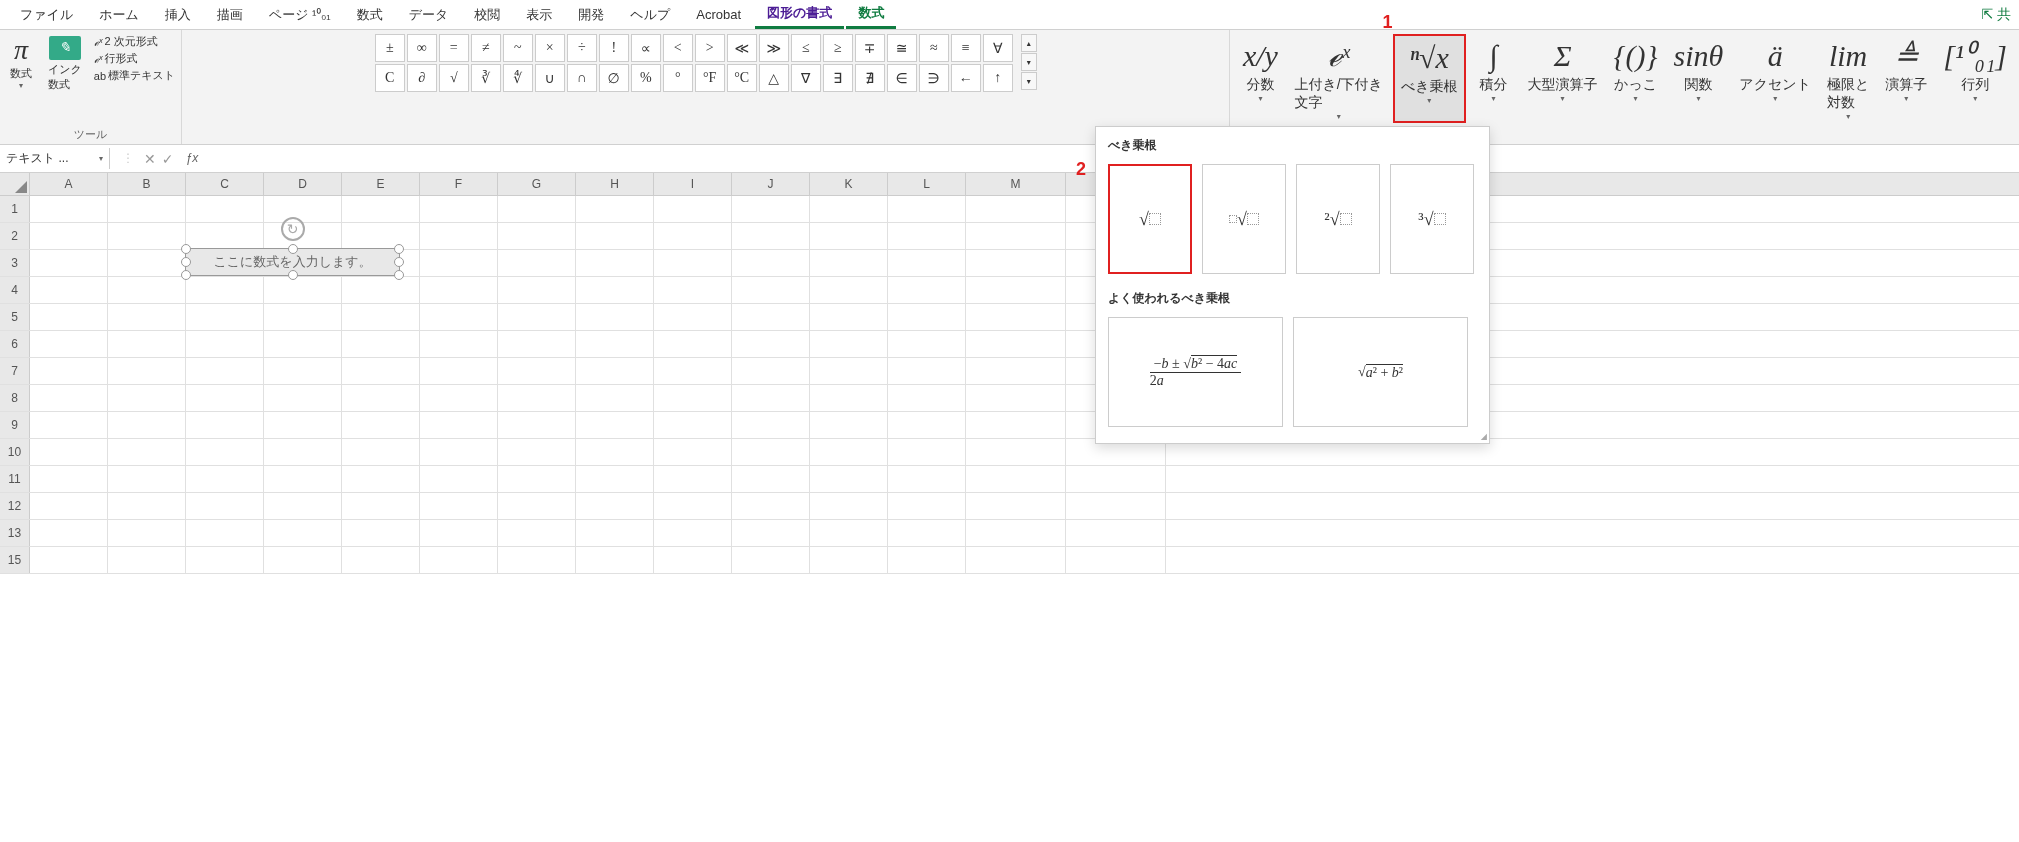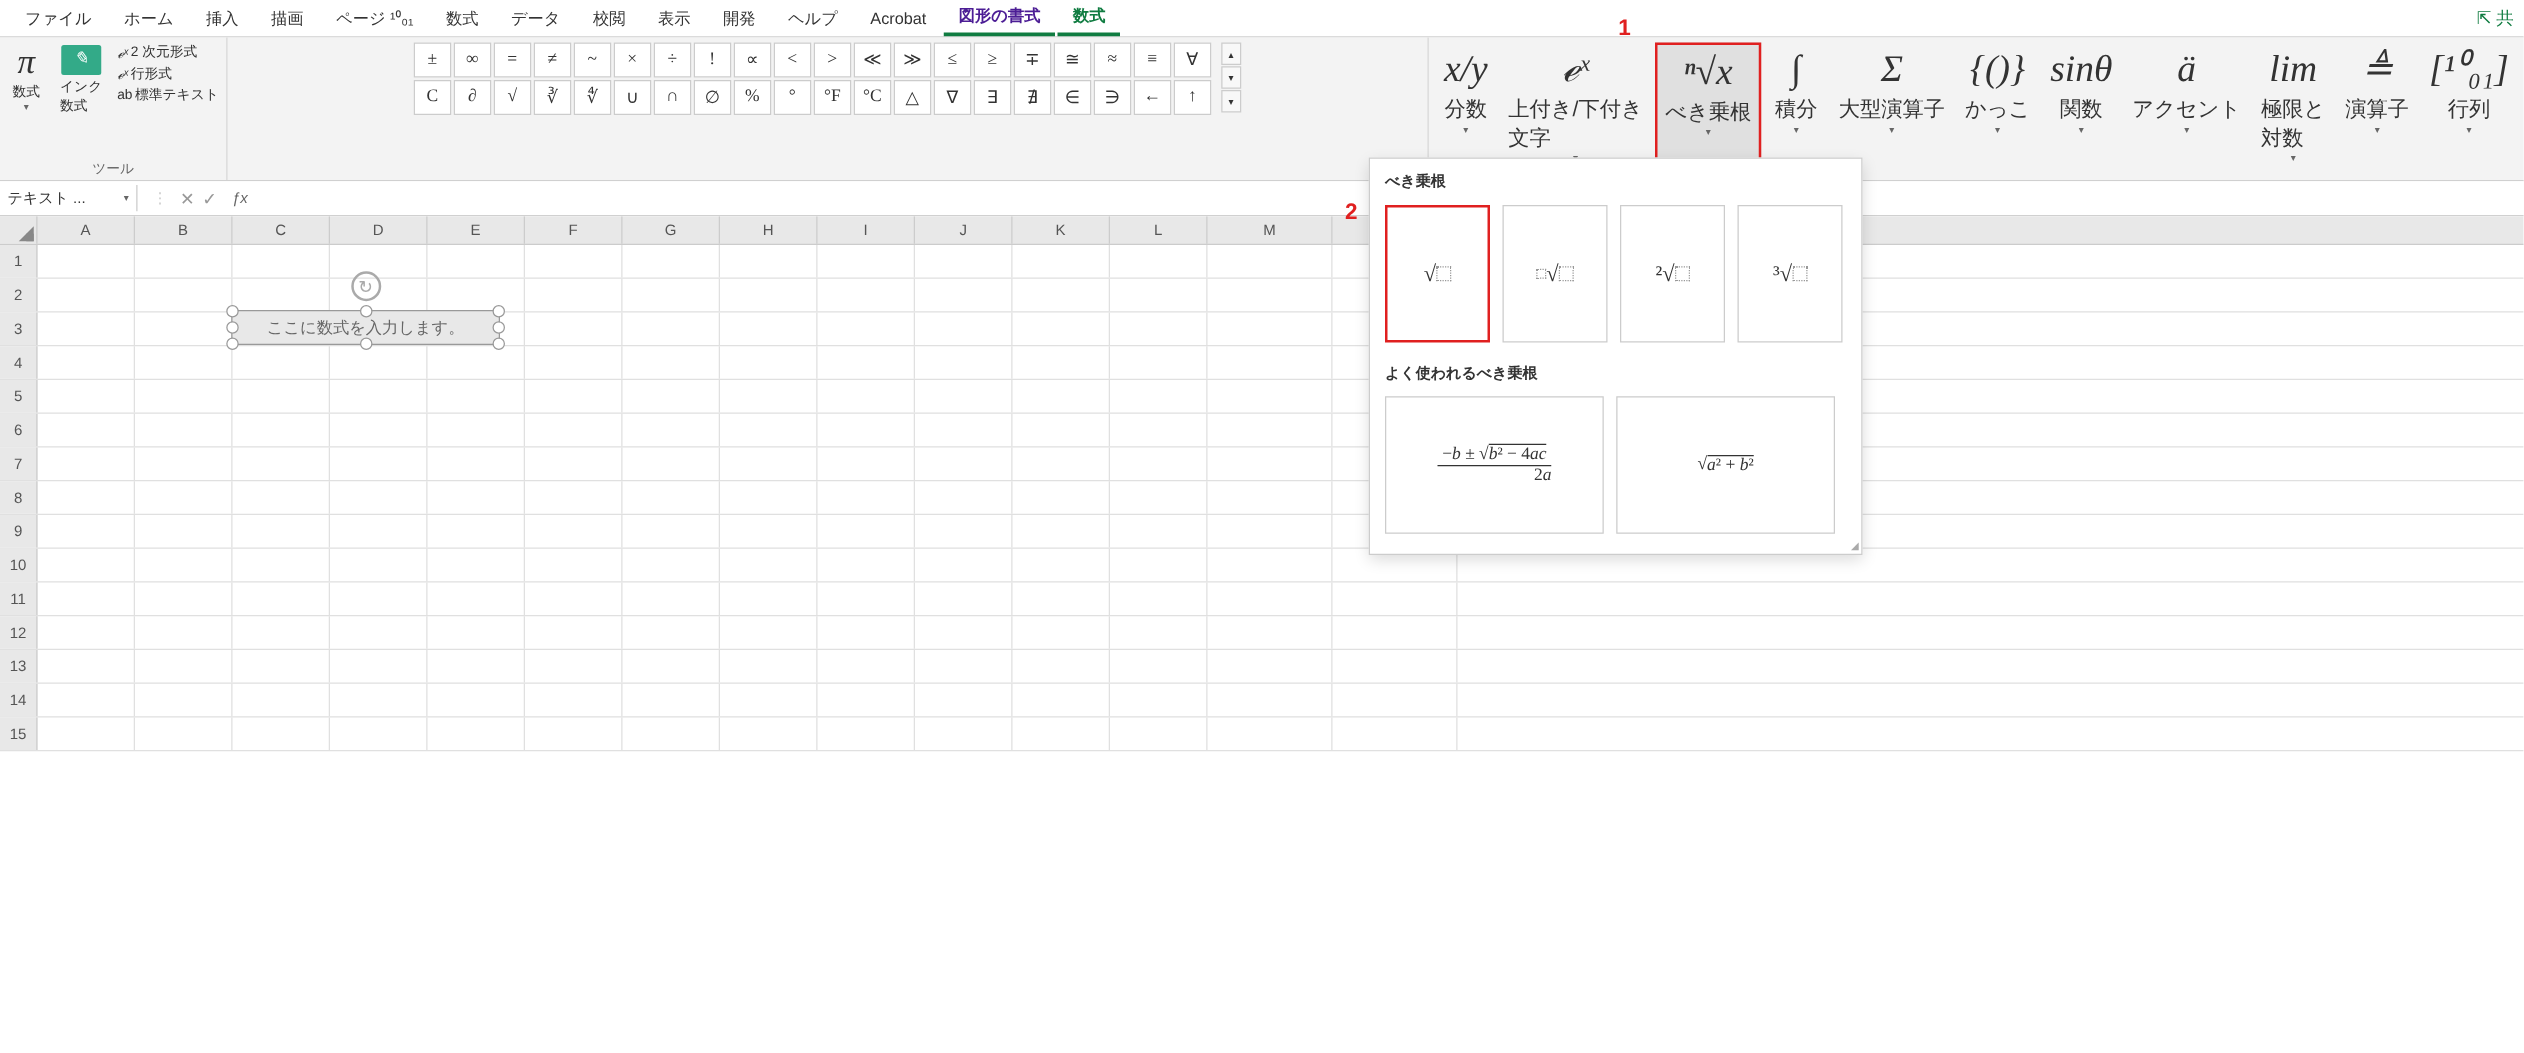--- a/index.html
+++ b/index.html
@@ -27,21 +27,21 @@
     
     .symbols-grid { display: flex; flex-direction: column; gap: 2px; }
     .symbols-row { display: flex; gap: 2px; }
     .symbol-btn { width: 30px; height: 28px; border: 1px solid #ccc; background: #fff; display: flex; align-items: center; justify-content: center; font-size: 14px; cursor: pointer; font-family: "Cambria Math", serif; }
     .symbols-nav { display: flex; flex-direction: column; gap: 1px; }
     .nav-btn { width: 16px; height: 18px; border: 1px solid #ccc; background: #f8f8f8; display: flex; align-items: center; justify-content: center; font-size: 8px; cursor: pointer; }
     
     .structures { display: flex; gap: 4px; }
     .struct-btn { display: flex; flex-direction: column; align-items: center; cursor: pointer; padding: 2px 6px; min-width: 48px; }
     .struct-icon { font-size: 30px; font-family: "Cambria Math", "Times New Roman", serif; font-style: italic; line-height: 1.2; height: 40px; display: flex; align-items: center; }
-    .struct-label { font-size: 17px; white-space: nowrap; }
+    .struct-label { font-size: 14px; white-space: nowrap; }
     .struct-btn.highlighted { background: #e0e0e0; border: 2px solid #e02020; }
     
     .annotation { position: absolute; color: #e02020; font-weight: bold; font-size: 18px; pointer-events: none; z-index: 100; }
     
     .formula-bar { display: flex; align-items: center; height: 28px; border-bottom: 1px solid #d0d0d0; background: #fff; }
     .name-box { width: 110px; border-right: 1px solid #ccc; padding: 2px 6px; font-size: 12px; display: flex; align-items: center; }
     .fb-btns { display: flex; gap: 6px; padding: 0 8px; color: #999; }
     .fb-btn { cursor: pointer; font-size: 14px; }
     .fx { font-style: italic; color: #666; padding: 0 6px; }
     
@@ -502,37 +502,20 @@
         <div class="cell"></div>
         <div class="cell"></div>
         <div class="cell"></div>
         <div class="cell"></div>
         <div class="cell"></div>
         <div class="cell"></div>
         <div class="cell wide"></div>
         <div class="cell wide"></div>
       </div>
       <div class="row">
-        <div class="row-header">14</div>
-        <div class="cell"></div>
-        <div class="cell"></div>
-        <div class="cell"></div>
-        <div class="cell"></div>
-        <div class="cell"></div>
-        <div class="cell"></div>
-        <div class="cell"></div>
-        <div class="cell"></div>
-        <div class="cell"></div>
-        <div class="cell"></div>
-        <div class="cell"></div>
-        <div class="cell"></div>
-        <div class="cell wide"></div>
-        <div class="cell wide"></div>
-      </div>
-      <div class="row">
         <div class="row-header">15</div>
         <div class="cell"></div>
         <div class="cell"></div>
         <div class="cell"></div>
         <div class="cell"></div>
         <div class="cell"></div>
         <div class="cell"></div>
         <div class="cell"></div>
         <div class="cell"></div>
         <div class="cell"></div>
@@ -563,21 +546,21 @@
   <div class="panel-title">べき乗根</div>
   <div class="radical-grid" id="radical-grid">
       <div class="radical-opt selected">√<span style="border:1px dotted #999;width:12px;height:12px;display:inline-block;"></span></div>
       <div class="radical-opt"><span style="border:1px dotted #999;width:8px;height:8px;display:inline-block;vertical-align:super;"></span>√<span style="border:1px dotted #999;width:12px;height:12px;display:inline-block;"></span></div>
       <div class="radical-opt">²√<span style="border:1px dotted #999;width:12px;height:12px;display:inline-block;"></span></div>
       <div class="radical-opt">³√<span style="border:1px dotted #999;width:12px;height:12px;display:inline-block;"></span></div>
     </div>
   <div class="panel-title">よく使われるべき乗根</div>
   <div class="common-grid">
     <div class="common-opt">
-      <div style="text-align:right;">
+      <div style="text-align:left;">
         <div style="border-bottom:1px solid #333;padding:0 4px;">−<i>b</i> ± √<span style="border-top:1px solid #333;"><i>b</i>² − 4<i>ac</i></span></div>
         <div>2<i>a</i></div>
       </div>
     </div>
     <div class="common-opt">
       √<span style="border-top:1px solid #333;"><i>a</i>² + <i>b</i>²</span>
     </div>
   </div>
   <span class="resize-corner">◢</span>
 </div>

